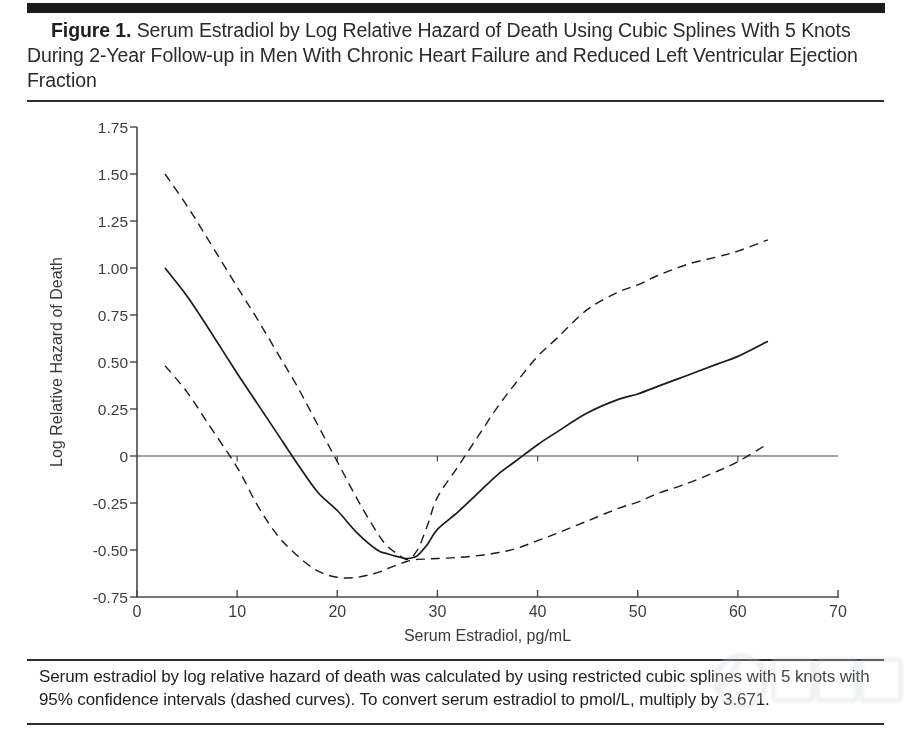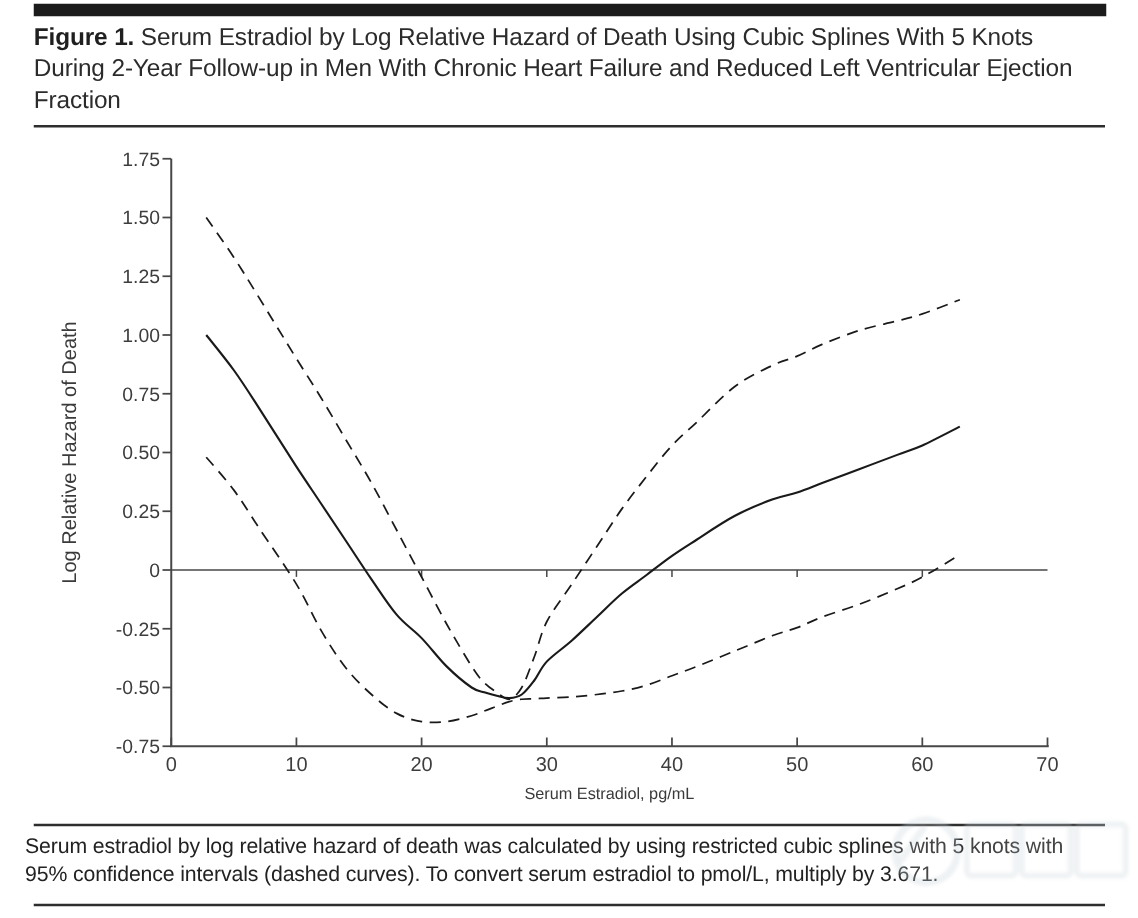--- a/index.html
+++ b/index.html
@@ -11,40 +11,40 @@
     overflow:hidden;
   }
   .top-bar{
     position:absolute;left:27px;top:3px;width:858px;height:10px;
     background:#1b1b1b;
   }
   .fig-title{
     position:absolute;left:27px;top:18px;width:858px;
     font-size:19.5px;line-height:25px;color:#2b2b2b;letter-spacing:-0.1px;
   }
-  .fig-title b{font-weight:bold;color:#1f1f1f;}
+  .fig-title b{font-weight:bold;color:#1f1f1f;margin-left:24px;}
   .rule{
     position:absolute;left:27px;width:857px;height:2px;background:#2e2e2e;
   }
   .rule-title{top:100px;}
   .rule-cap-top{top:659px;}
   .rule-cap-bottom{top:723px;}
   .chart-svg{position:absolute;left:0;top:0;width:910px;height:734px;}
   .chart-svg text{font-family:"Liberation Sans", sans-serif;fill:#3d3d3d;}
   .y-axis-label{
     position:absolute;left:-92px;top:352px;width:300px;height:20px;
     text-align:center;font-size:16px;color:#3a3a3a;
     transform:rotate(-90deg);
   }
   .x-axis-label{
     position:absolute;left:137px;top:627px;width:701px;
-    text-align:center;font-size:13px;color:#3a3a3a;
+    text-align:center;font-size:16px;color:#3a3a3a;
   }
   .caption{
-    position:absolute;left:20px;top:666px;width:860px;
+    position:absolute;left:39px;top:666px;width:860px;
     font-size:17px;line-height:22.5px;color:#222222;letter-spacing:-0.1px;
   }
   
   .watermark{
     position:absolute;left:705px;top:645px;width:200px;height:78px;
     opacity:0.45;filter:blur(1.2px);pointer-events:none;
   }
   .wm-ring{
     position:absolute;left:8px;top:8px;width:44px;height:44px;
     border:6px solid rgba(190,202,210,0.55);border-radius:50%;

